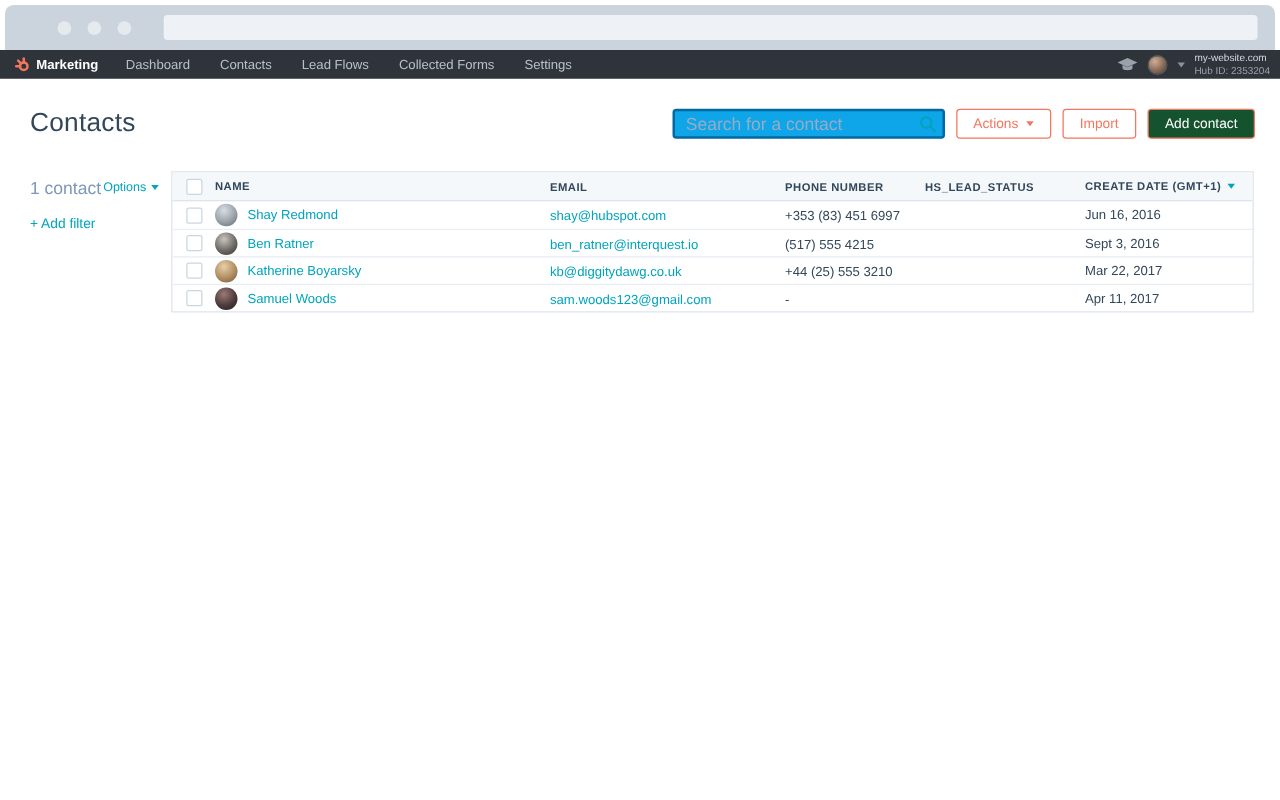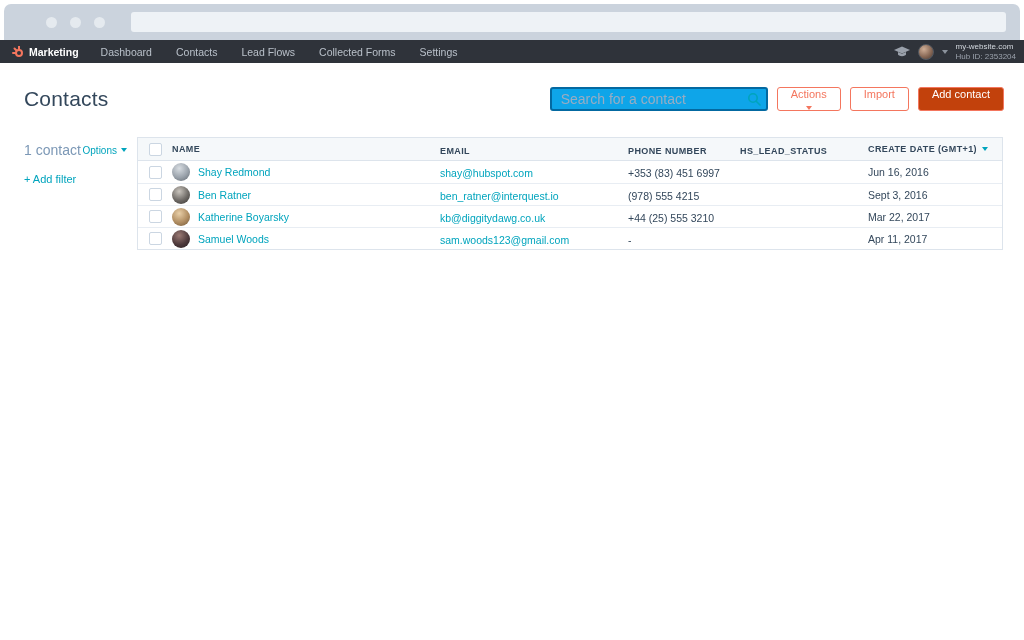--- a/index.html
+++ b/index.html
@@ -30,23 +30,23 @@
   
   .page-header { display:flex; align-items:center; padding:24px 20px 26px 24px; }
   .page-title { font-size:21px; color:#33475b; font-weight:400; letter-spacing:0.2px; }
   .toolbar { margin-left:auto; display:flex; align-items:center; gap:9px; }
   .search-wrap { position:relative; width:218px; }
   .search-input { width:218px; height:24px; border:2px solid #0369a1; border-radius:3px; background:#0ea5e9;
                   font-size:14px; color:#33475b; padding:0 26px 0 9px; outline:none; font-family:"Liberation Sans",sans-serif; }
   .search-input::placeholder { color:#99acc2; }
   .search-icon { position:absolute; right:7px; top:5px; width:14px; height:14px; }
   .btn { height:24px; border-radius:3px; font-size:11px; padding:0 13px; cursor:pointer;
-         display:flex; align-items:center; gap:6px; font-family:"Liberation Sans",sans-serif;flex-direction:column; }
+         display:flex; align-items:center; gap:6px; font-family:"Liberation Sans",sans-serif; }
   .btn-outline { background:#ffffff; border:1px solid #f4765e; color:#f4765e; }
-  .btn-solid { background:#c2410c; border:1px solid #f4765e; color:#ffffff; }
+  .btn-solid { background:#14532d; border:1px solid #f4765e; color:#ffffff; }
   .caret-orange { width:0; height:0; border-left:3px solid transparent; border-right:3px solid transparent; border-top:4px solid #f4765e; }
 
   
   .body-row { display:flex; padding:0 21px 0 24px; align-items:flex-start; }
   .sidebar { width:113px; flex:none; padding-top:5px; }
   .sidebar-top { display:flex; align-items:center; justify-content:space-between; padding-right:10px; }
   .contact-count { font-size:14px; color:#7c98b6; }
   .options-link { font-size:10px; color:#00a4bd; cursor:pointer; display:flex; align-items:center; gap:4px; }
   .caret-teal { width:0; height:0; border-left:3px solid transparent; border-right:3px solid transparent; border-top:4px solid #00a4bd; }
   .add-filter { margin-top:15px; font-size:11px; color:#00a4bd; cursor:pointer; }
@@ -182,21 +182,21 @@
 
     <div class="trow">
       <div class="col-check">
           <div class="checkbox"></div>
         </div>
       <div class="col-name">
         <div class="avatar" style="background: radial-gradient(circle at 40% 30%, rgb(201, 196, 189) 0%, rgb(110, 106, 102) 55%, rgb(53, 50, 47) 100%);"></div>
         <span class="link">Ben Ratner</span>
       </div>
       <div class="col-email"><span class="link">ben_ratner@interquest.io</span></div>
-      <div class="col-phone"><span class="cell-text">(978) 555 4215</span></div>
+      <div class="col-phone"><span class="cell-text">(517) 555 4215</span></div>
       <div class="col-status"><span class="cell-text"></span></div>
       <div class="col-date">
           <span class="cell-text">Sept 3, 2016</span>
         </div>
     </div>
 
     <div class="trow">
       <div class="col-check">
           <div class="checkbox"></div>
         </div>

